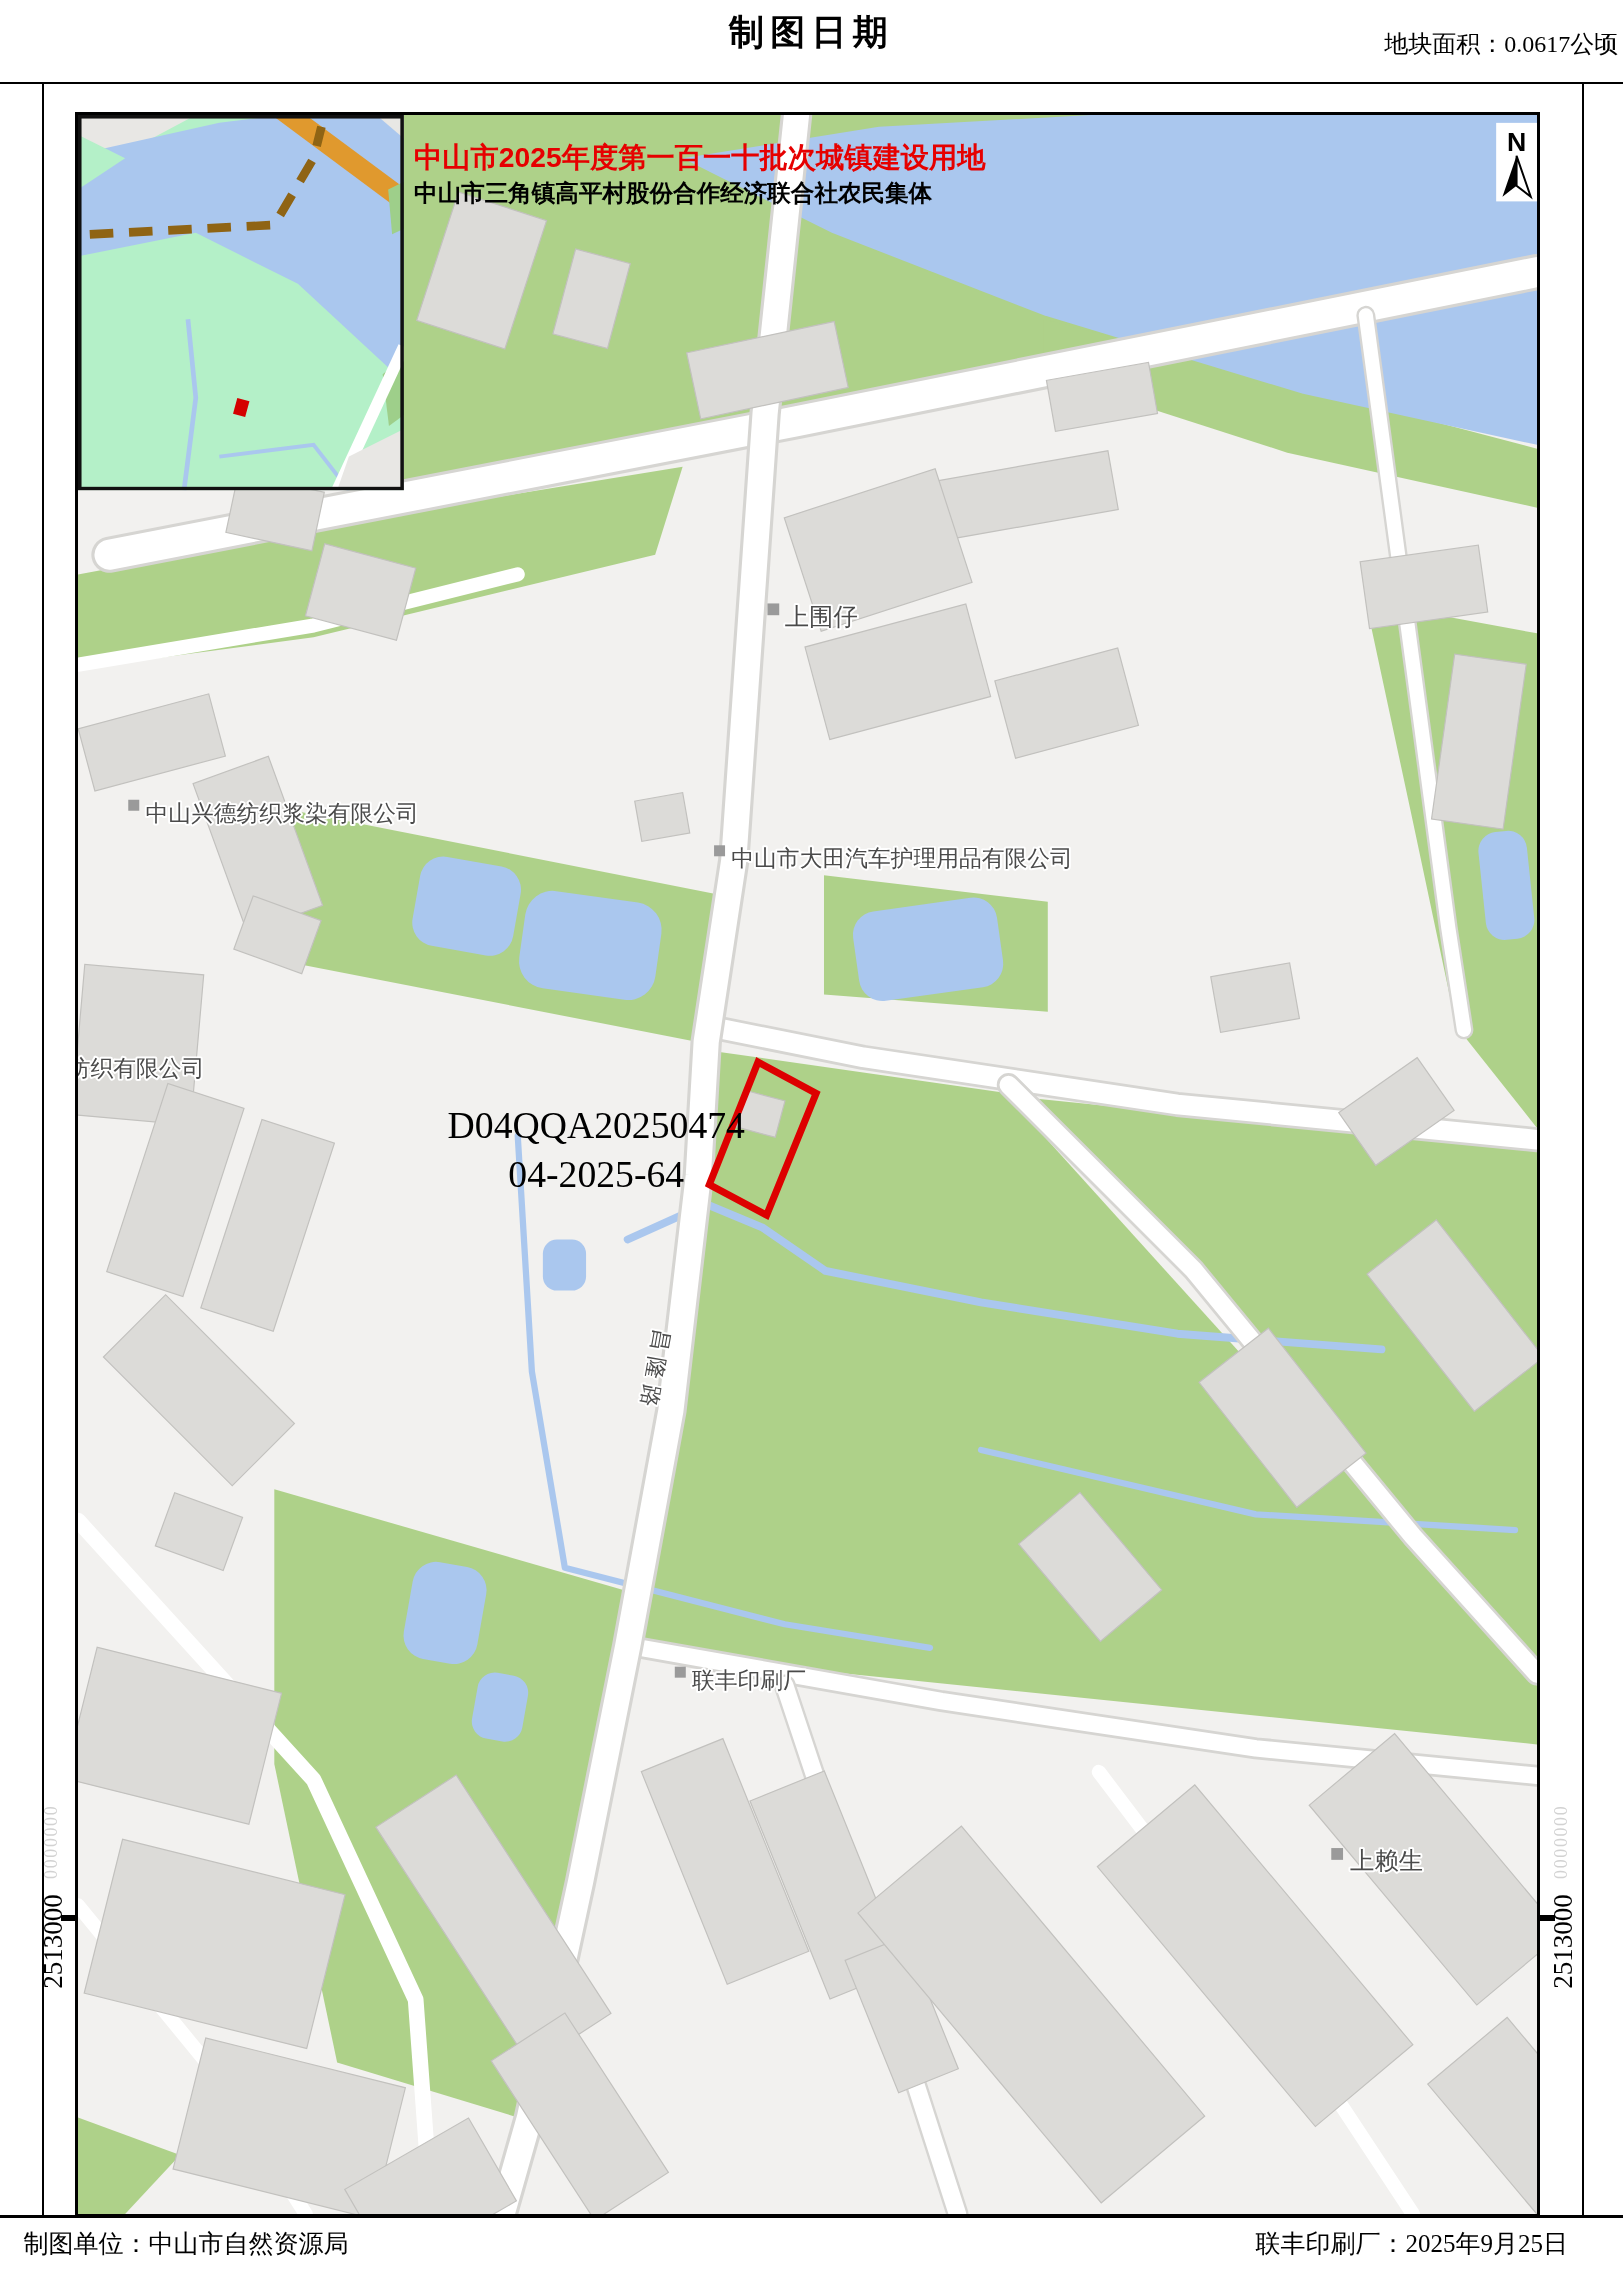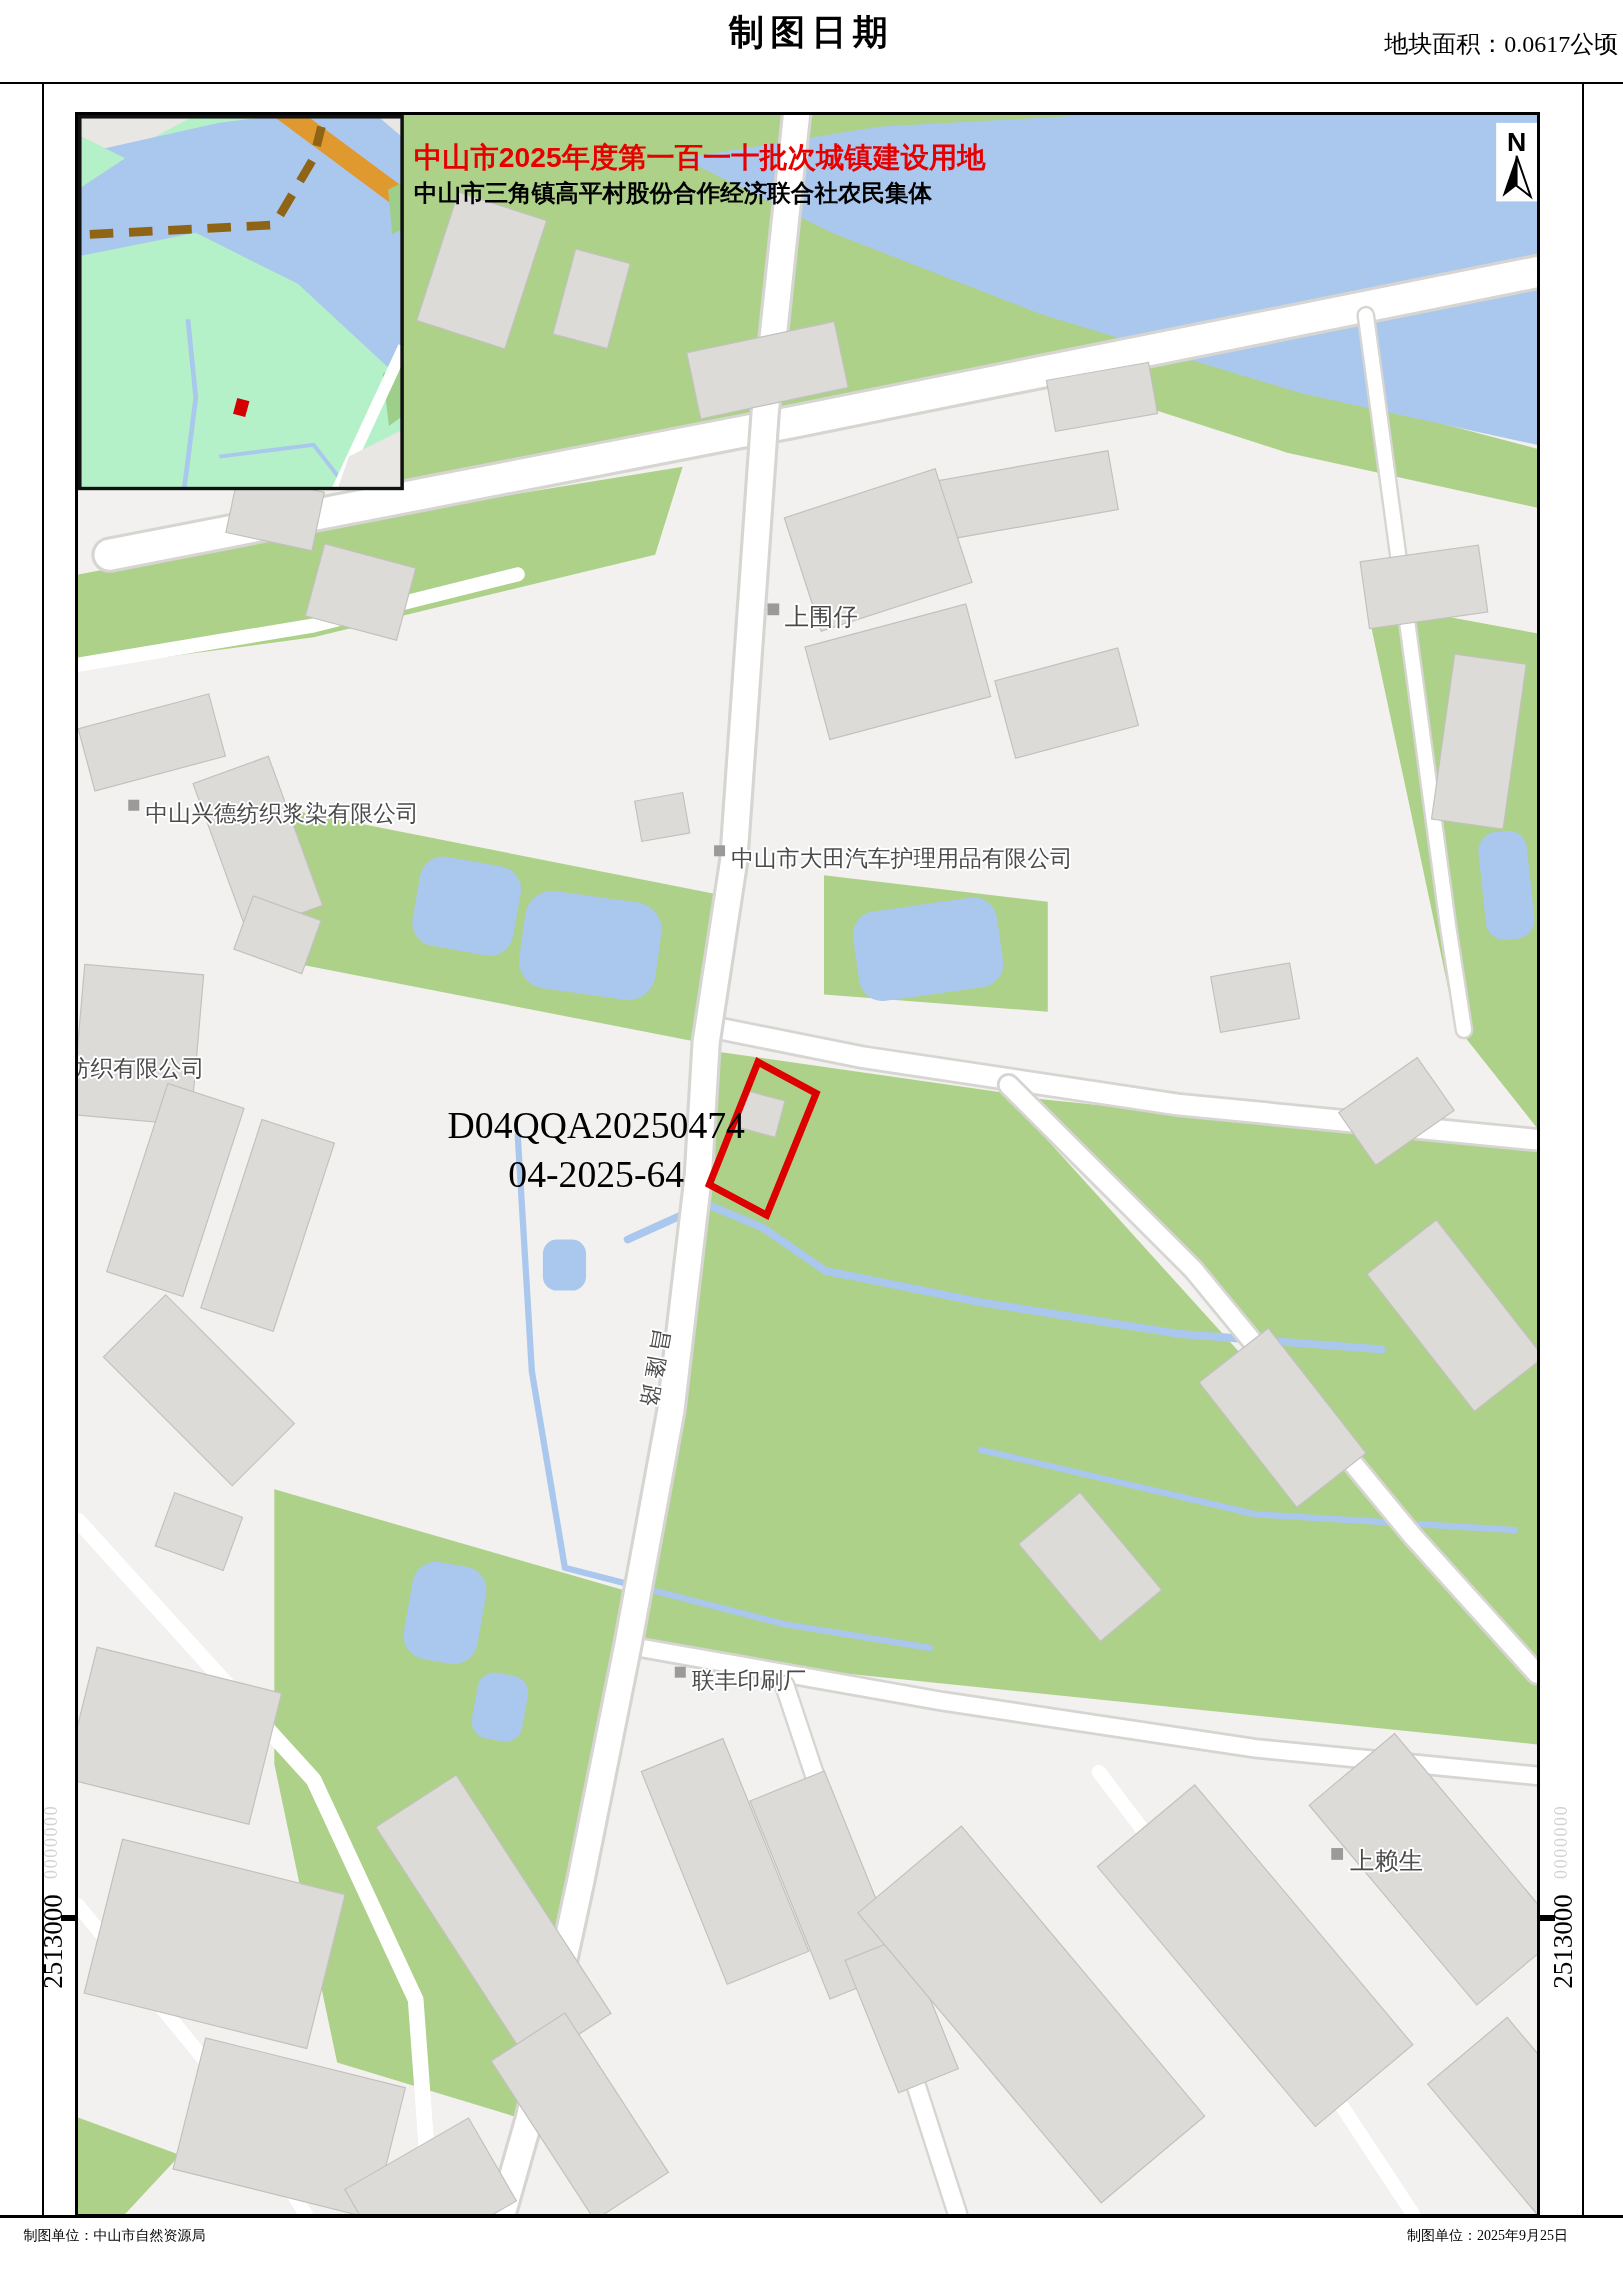--- a/index.html
+++ b/index.html
@@ -23,21 +23,21 @@
   .coord-left{left:-6.3px;top:1926px;}
   .coord-right{left:1504px;top:1926px;}
   .coord-faint{font-family:"Liberation Serif",serif;font-size:18px;color:#d2d2d2;width:118px;height:23.6px;
          text-align:center;transform:rotate(-90deg);letter-spacing:1.6px;}
   .faint-left{left:-6.3px;top:1830px;}
   .faint-right{left:1504px;top:1830px;}
   .tick{background:#000;height:6.3px;width:17.3px;}
   .tick-left{left:61px;top:1915px;}
   .tick-right{left:1538px;top:1915px;}
   
-  .footer-text{top:2227px;font-size:14px;font-family:"Liberation Serif",serif;}
+  .footer-text{top:2227px;font-size:25px;font-family:"Liberation Serif",serif;}
   .footer-left{left:23.6px;}
   .footer-right{right:55px;}
   svg text{user-select:none;}
 </style>
 </head>
 <body>
 
 <div class="abs sheet-title">制图日期</div>
 <div class="abs area-label">地块面积：0.0617公顷</div>
 <div class="abs hline-top"></div>
@@ -201,14 +201,14 @@
 
 <div class="abs coord-faint faint-left">0000000</div>
 <div class="abs coord coord-left">2513000</div>
 <div class="abs tick tick-left"></div>
 <div class="abs coord-faint faint-right">0000000</div>
 <div class="abs coord coord-right">2513000</div>
 <div class="abs tick tick-right"></div>
 
 <div class="abs hline-footer"></div>
 <div class="abs footer-text footer-left">制图单位：中山市自然资源局</div>
-<div class="abs footer-text footer-right">制图单位：2025年9月25日</div>
+<div class="abs footer-text footer-right">联丰印刷厂：2025年9月25日</div>
 
 
 </body></html>

